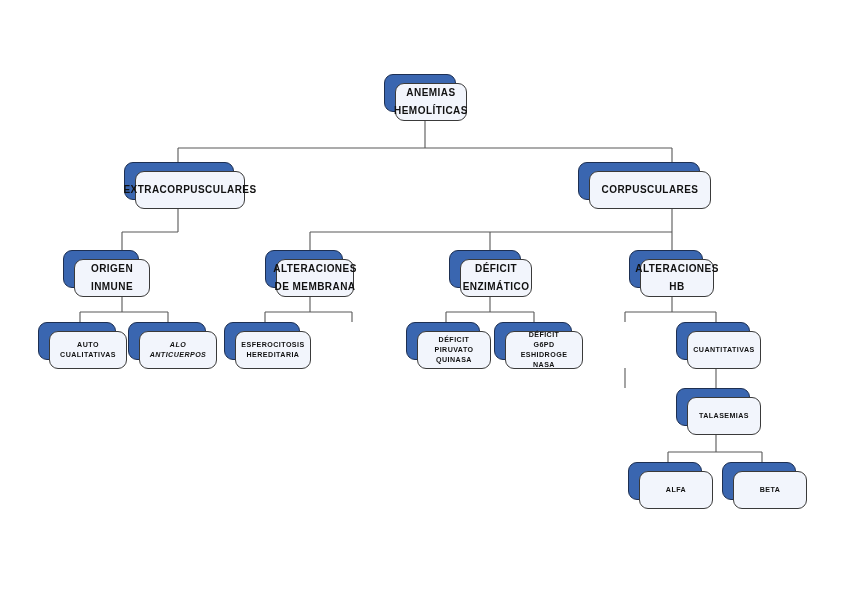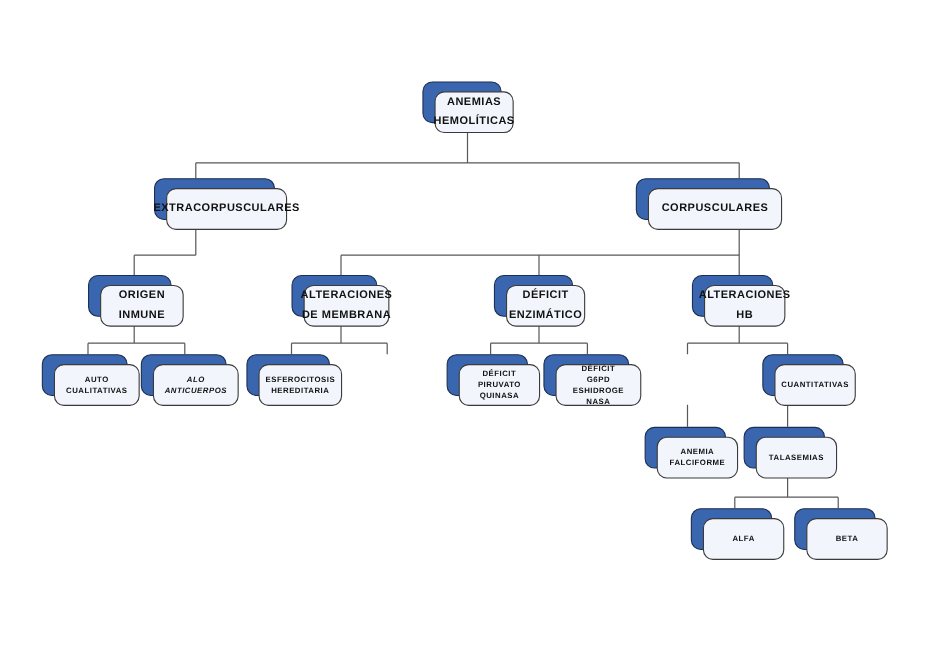--- a/index.html
+++ b/index.html
@@ -86,35 +86,35 @@
   </svg>
 
   <div class="node" style="left:384px;top:74px;width:72px;height:38px;">
     <div class="back"></div>
     <div class="front">
       <span class="label">ANEMIAS
 HEMOLÍTICAS</span>
     </div>
   </div>
 
-  <div class="node" style="left:124px;top:162px;width:110px;height:38px;margin-left:16px;">
+  <div class="node" style="left:124px;top:162px;width:110px;height:38px;">
     <div class="back"></div>
     <div class="front">
       <span class="label">EXTRACORPUSCULARES</span>
     </div>
   </div>
 
   <div class="node" style="left:578px;top:162px;width:122px;height:38px;">
     <div class="back"></div>
     <div class="front">
       <span class="label">CORPUSCULARES</span>
     </div>
   </div>
 
-  <div class="node" style="left:80px;top:250px;width:76px;height:38px;">
+  <div class="node" style="left:63px;top:250px;width:76px;height:38px;">
     <div class="back"></div>
     <div class="front">
       <span class="label">ORIGEN INMUNE</span>
     </div>
   </div>
 
   <div class="node" style="left:265px;top:250px;width:78px;height:38px;">
     <div class="back"></div>
     <div class="front">
       <span class="label">ALTERACIONES
@@ -175,34 +175,27 @@
   <div class="node small" style="left:494px;top:322px;width:78px;height:38px;">
     <div class="back"></div>
     <div class="front">
       <span class="label">DÉFICIT
 G6PD ESHIDROGE
 NASA</span>
     </div>
   </div>
 
 
-  <div class="node small" style="left:676px;top:322px;width:74px;height:38px;margin-left:17px;">
+  <div class="node small" style="left:676px;top:322px;width:74px;height:38px;">
     <div class="back"></div>
     <div class="front">
       <span class="label">CUANTITATIVAS</span>
     </div>
   </div>
 
-  <div class="node small" style="left:586px;top:388px;width:74px;height:38px;">
-    <div class="back"></div>
-    <div class="front">
-      <span class="label">ANEMIA
-FALCIFORME</span>
-    </div>
-  </div>
 
   <div class="node small" style="left:676px;top:388px;width:74px;height:38px;padding-left:23px;">
     <div class="back"></div>
     <div class="front">
       <span class="label">TALASEMIAS</span>
     </div>
   </div>
 
   <div class="node small" style="left:628px;top:462px;width:74px;height:38px;">
     <div class="back"></div>

